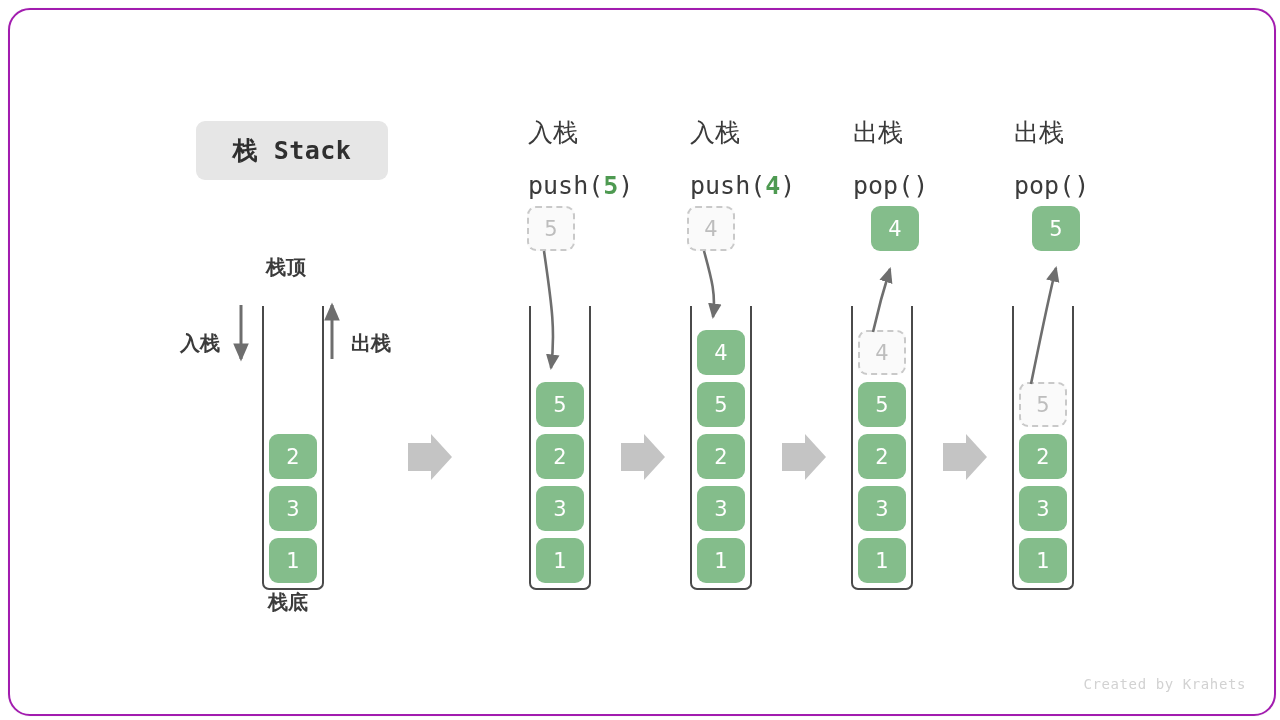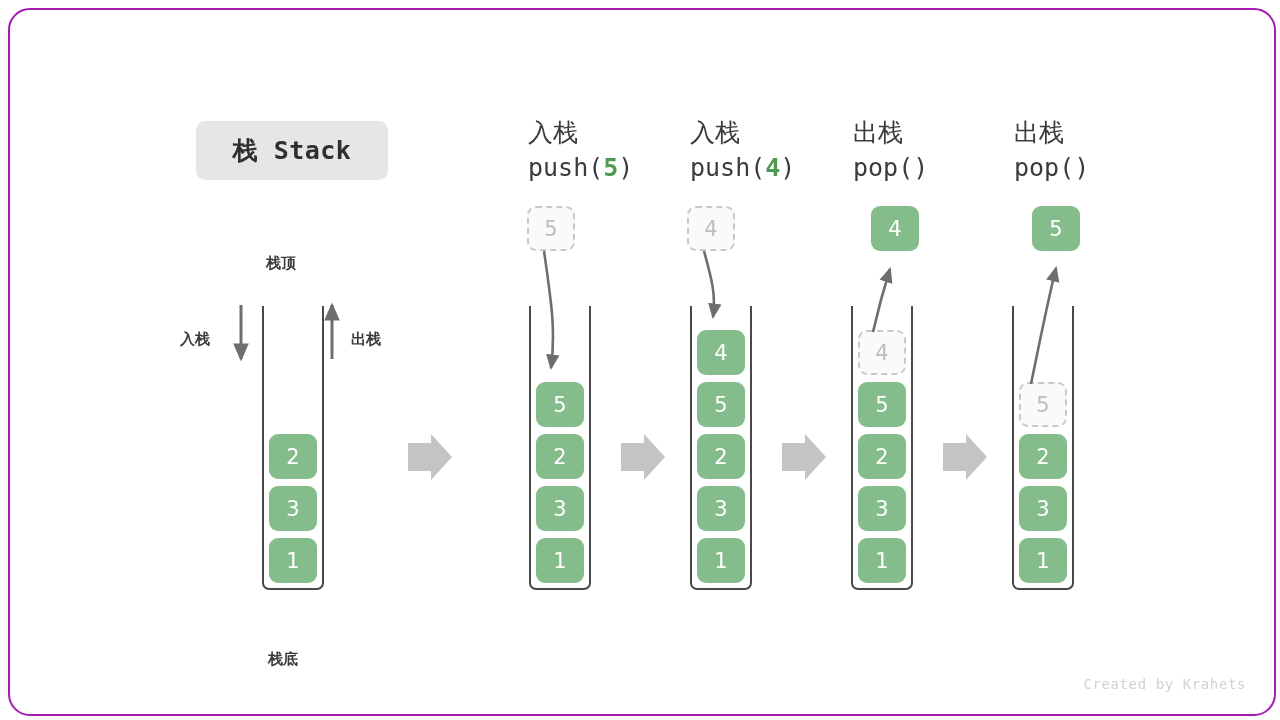--- a/index.html
+++ b/index.html
@@ -57,29 +57,29 @@
     display: block;
     font-family: "DejaVu Sans", "Liberation Sans", sans-serif;
     font-size: 25px;
     color: #3b3b3b;
   }
   .op-label .code {
     display: block;
     font-family: "DejaVu Sans Mono", "Liberation Mono", monospace;
     font-size: 25px;
     color: #3b3b3b;
-    margin-top: 2px;
+    margin-top: 20px;
   }
   .op-label .code .num { color: #4e9a51; font-weight: bold; }
 
   
   .ann {
     position: absolute;
     font-family: "DejaVu Sans", "Liberation Sans", sans-serif;
-    font-size: 15px;
+    font-size: 20px;
     font-weight: bold;
     color: #3b3b3b;
     white-space: nowrap;
   }
 
   
   .stack {
     position: absolute;
     width: 62px;
   }
@@ -166,21 +166,21 @@
 </head>
 <body>
 
 <div class="canvas">
 
   <div class="title-chip">栈 Stack</div>
 
   <div class="ann" style="left:256px; top:244px;">栈顶</div>
   <div class="ann" style="left:170px; top:320px;">入栈</div>
   <div class="ann" style="left:341px; top:320px;">出栈</div>
-  <div class="ann" style="left:258px; top:640px;">栈底</div>
+  <div class="ann" style="left:258px; top:579px;">栈底</div>
 
   <div class="stack" style="left:252px; top:296px; height:284px;">
     <div class="walls"></div>
     <div class="cell solid" style="top:128px;">2</div>
     <div class="cell solid" style="top:180px;">3</div>
     <div class="cell solid" style="top:232px;">1</div>
   </div>
 
   <div class="op-label" style="left:518px; top:106px;">
     <span class="cn">入栈</span>

